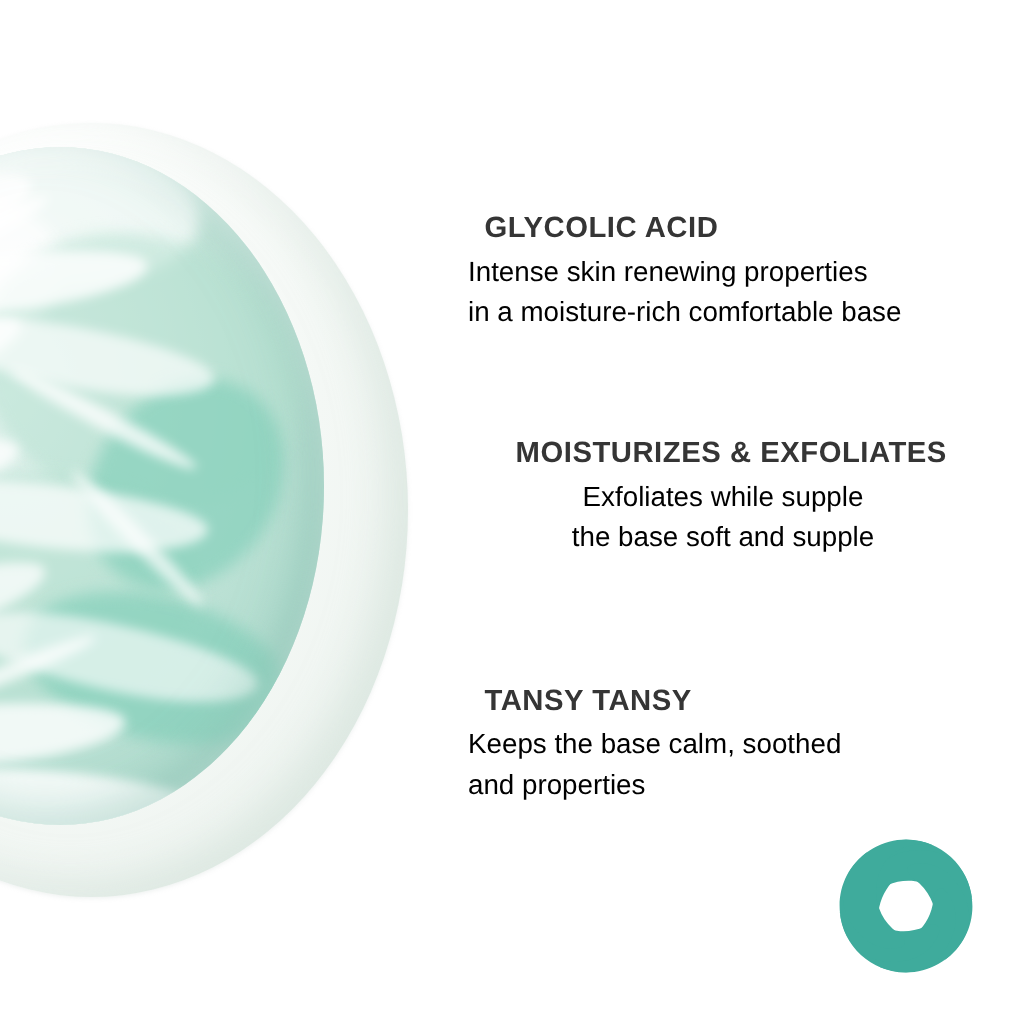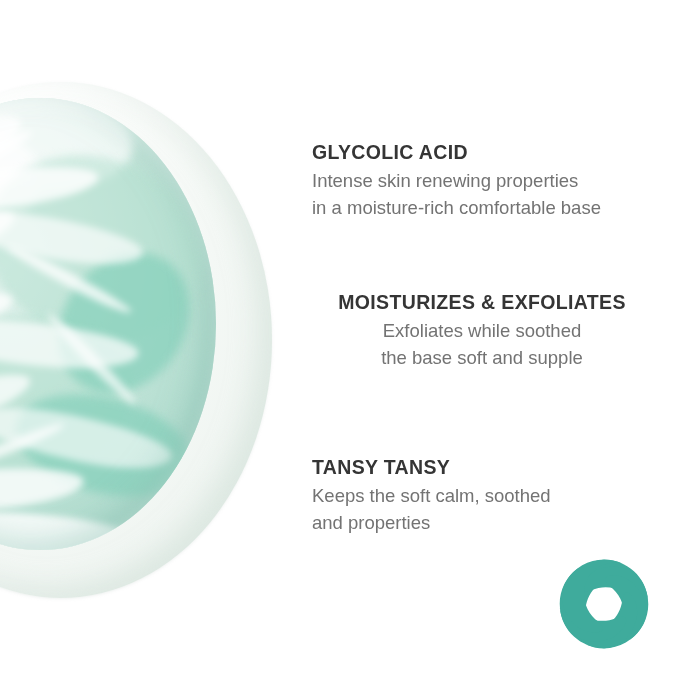--- a/index.html
+++ b/index.html
@@ -98,28 +98,28 @@
   .feature.f1 { top: 290px; text-align: center; }
   .feature.f2 { top: 455px; }
 
   .feat-title {
     font-family: "Liberation Sans", sans-serif;
     font-weight: bold;
     font-size: 19.5px;
     letter-spacing: 0.35px;
     color: #353535;
     line-height: 1.25;
-    margin: 0 0 4px 0;
+    margin: 0 0 4px 11px;
     white-space: nowrap;
   }
   .feat-body {
     font-family: "Liberation Sans", sans-serif;
     font-weight: normal;
     font-size: 18.5px;
-    color: #737373;
+    color: #000000;
     line-height: 1.42;
     margin: 0;
   }
   .feat-body .ln { display: block; white-space: nowrap; }
 
   
   .logo {
     position: absolute;
     left: 556px;
     top: 556px;
@@ -175,29 +175,29 @@
       <h2 class="feat-title">GLYCOLIC ACID</h2>
       <p class="feat-body">
         <span class="ln">Intense skin renewing properties</span>
         <span class="ln">in a moisture-rich comfortable base</span>
       </p>
     </div>
 
     <div class="feature f1">
       <h2 class="feat-title">MOISTURIZES &amp; EXFOLIATES</h2>
       <p class="feat-body">
-        <span class="ln">Exfoliates while soothed</span>
+        <span class="ln">Exfoliates while supple</span>
         <span class="ln">the base soft and supple</span>
       </p>
     </div>
 
     <div class="feature f2">
       <h2 class="feat-title">TANSY TANSY</h2>
       <p class="feat-body">
-        <span class="ln">Keeps the soft calm, soothed</span>
+        <span class="ln">Keeps the base calm, soothed</span>
         <span class="ln">and properties</span>
       </p>
     </div>
 
   </div>
 
   <div class="logo">
     <svg viewBox="0 0 100 100" xmlns="http://www.w3.org/2000/svg" aria-hidden="true">
       <defs>
 

